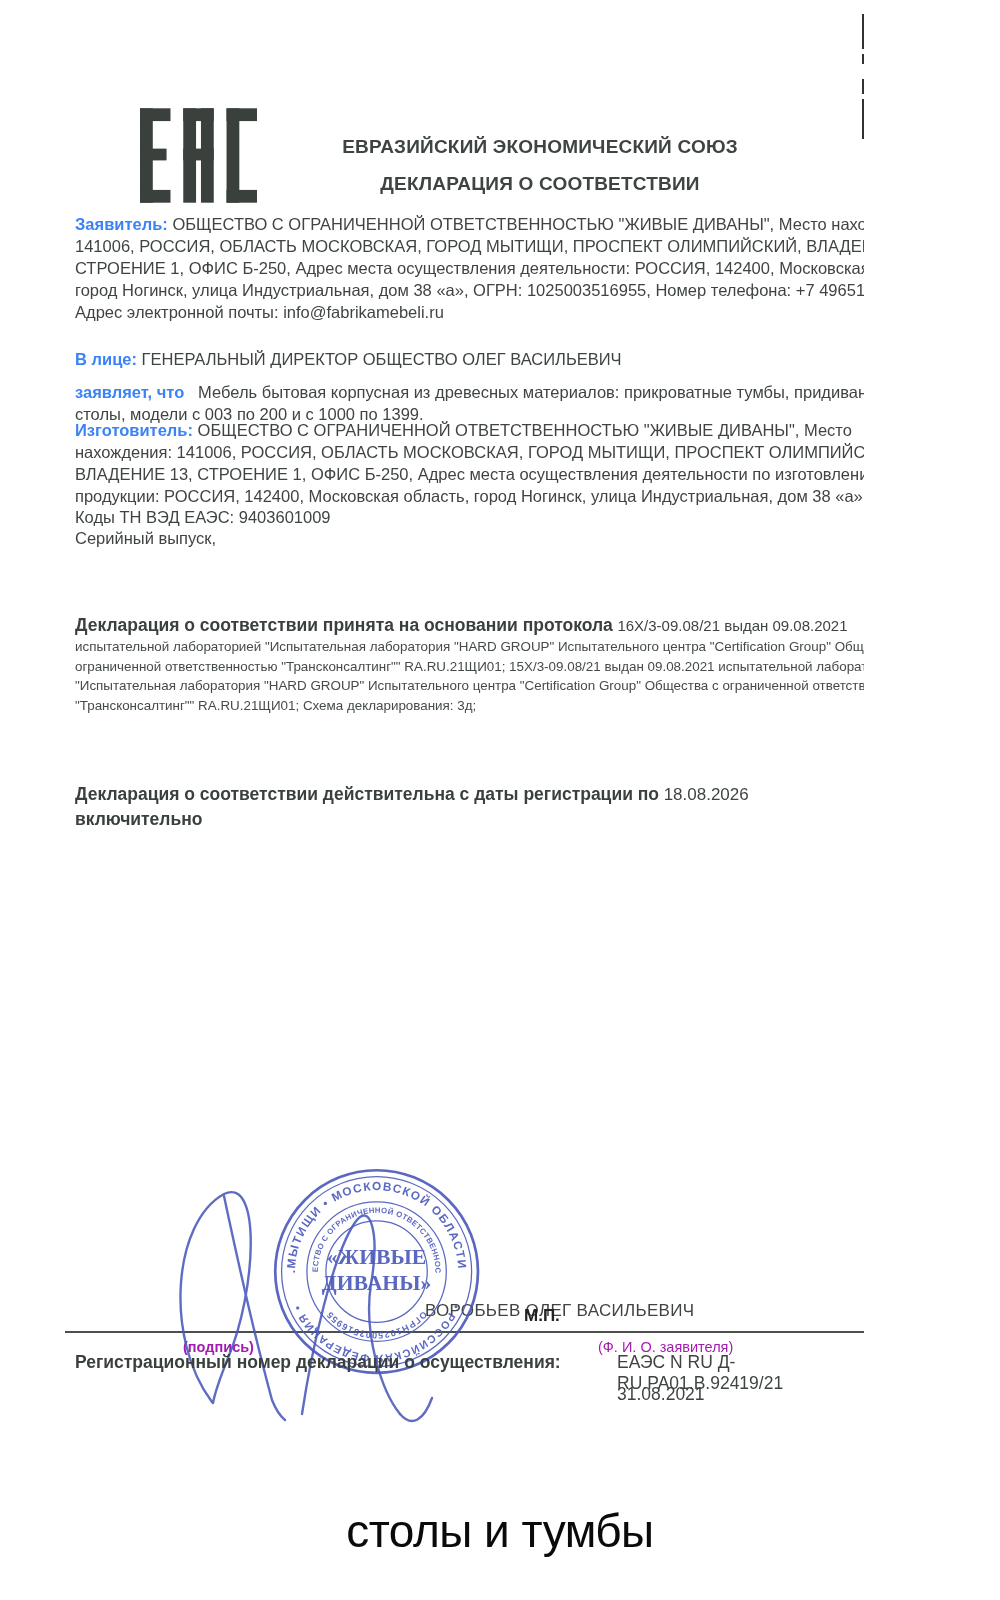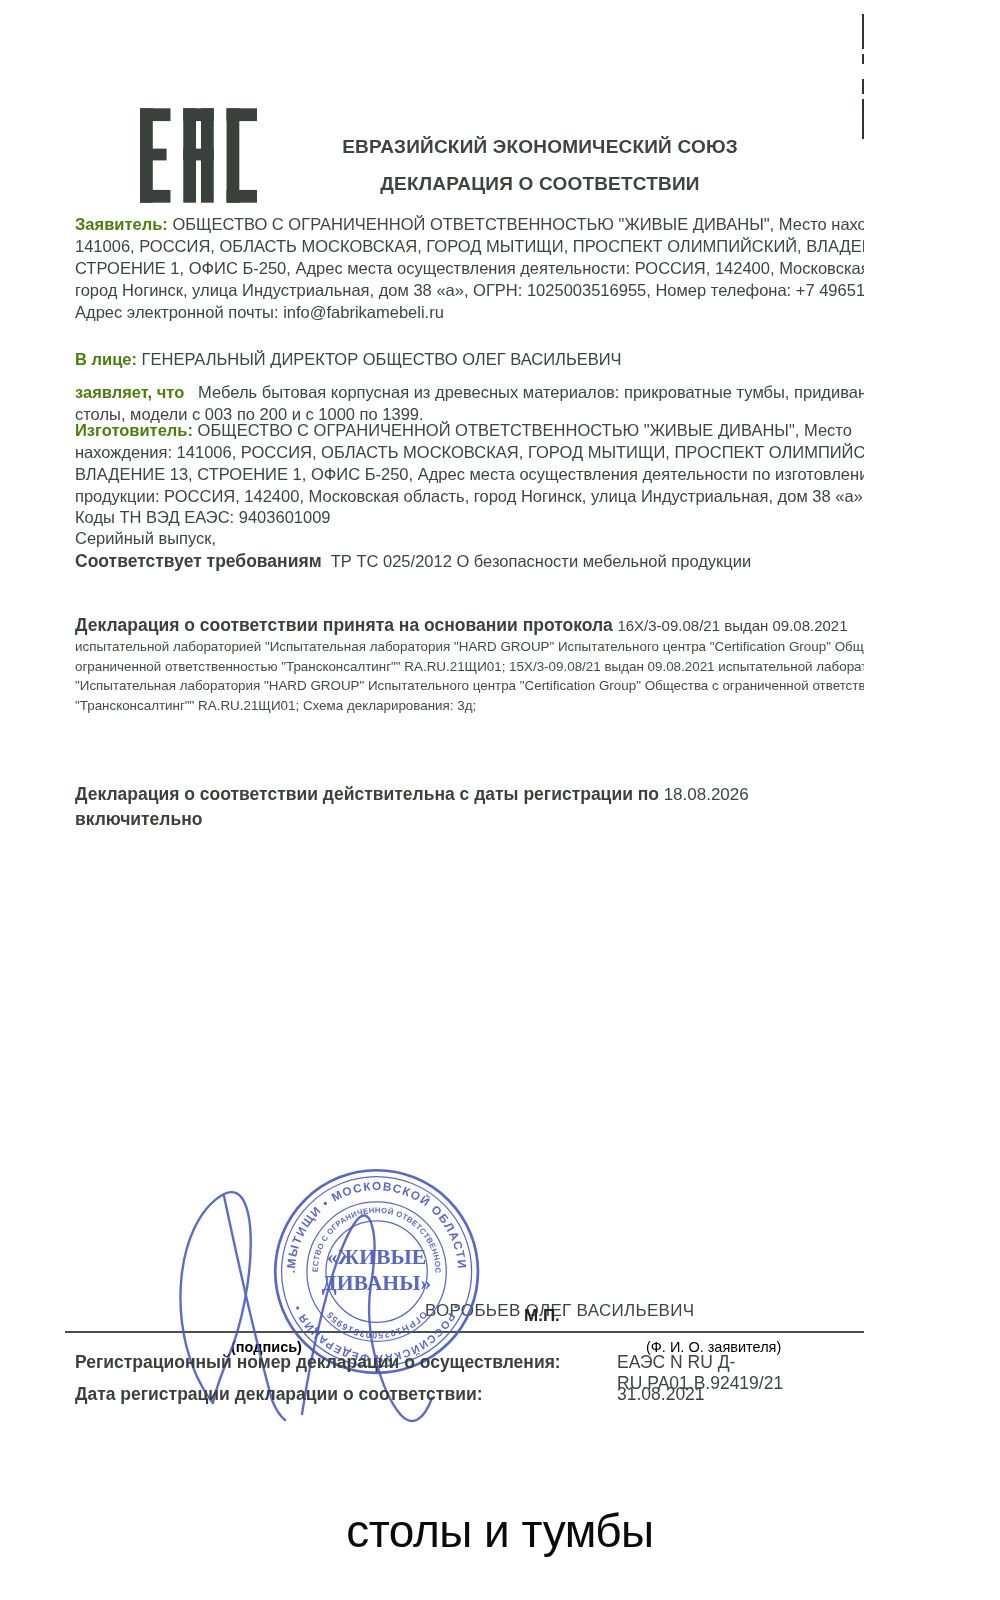--- a/index.html
+++ b/index.html
@@ -9,27 +9,27 @@
   
   .hdr-line{left:280px;width:520px;text-align:center;font-weight:bold;font-size:19px;letter-spacing:.2px;}
   
   .qr{left:862px;top:14px;width:125px;height:125px;background:#fff;}
   .qr-grid{display:grid;width:100%;height:100%;grid-template-rows:repeat(25,1fr);grid-template-columns:repeat(25,1fr);}
   .qr-grid div{background:#2e3431;}
   
   .eac{left:140px;top:108px;}
   
   .para{left:75px;width:866px;font-size:16.5px;line-height:22px;}
-  .para b{color:#4d7c0f;}
+  .para b{color:#3b82f6;}
   .small{font-size:13.4px;line-height:19.5px;color:#454b46;}
   .h-bold{font-weight:bold;font-size:17.5px;color:#3a403b;}
   .ref{font-weight:normal;font-size:15px;}
   
   .sig-line{left:65px;top:1331px;width:875px;border-top:2px solid #4b504b;}
-  .cap{font-size:14.5px;font-weight:bold;color:#000000;margin-left:48px;}
+  .cap{font-size:14.5px;font-weight:bold;color:#a21caf;}
   .name{left:425px;top:1301px;font-size:17px;letter-spacing:.3px;}
   .mp{left:524px;top:1306px;font-weight:bold;font-size:17px;color:#222;}
   .reg-label{left:75px;font-weight:bold;font-size:17.5px;color:#3a403b;}
   .reg-value{left:617px;font-size:17.5px;}
   
   .caption{left:0;width:1000px;text-align:center;font-size:46px;color:#0a0a0a;letter-spacing:-.5px;}
   .overlay{left:0;top:0;width:1000px;height:1600px;pointer-events:none;}
 </style>
 </head>
 <body>
@@ -407,24 +407,20 @@
   </div>
 
   <div class="abs para" style="top:419px;">
     <b>Изготовитель:</b>
     <span>ОБЩЕСТВО С ОГРАНИЧЕННОЙ ОТВЕТСТВЕННОСТЬЮ "ЖИВЫЕ ДИВАНЫ", Место нахождения: 141006, РОССИЯ, ОБЛАСТЬ МОСКОВСКАЯ, ГОРОД МЫТИЩИ, ПРОСПЕКТ ОЛИМПИЙСКИЙ, ВЛАДЕНИЕ 13, СТРОЕНИЕ 1, ОФИС Б-250, Адрес места осуществления деятельности по изготовлению продукции: РОССИЯ, 142400, Московская область, город Ногинск, улица Индустриальная, дом 38 «а»</span>
   </div>
 
   <div class="abs para" style="top:506px;">Коды ТН ВЭД ЕАЭС: 9403601009</div>
   <div class="abs para" style="top:527px;">Серийный выпуск,</div>
 
-  <div class="abs para" style="top:550px;">
-    <span class="h-bold">Соответствует требованиям</span>&nbsp;
-    <span>ТР ТС 025/2012 О безопасности мебельной продукции</span>
-  </div>
 
   <div class="abs para" style="top:614px;">
     <span class="h-bold">Декларация о соответствии принята на основании протокола</span>
     <span class="ref">16Х/3-09.08/21 выдан 09.08.2021</span>
     <div class="small">испытательной лабораторией "Испытательная лаборатория "HARD GROUP" Испытательного центра "Certification Group" Общества с ограниченной ответственностью "Трансконсалтинг"" RA.RU.21ЩИ01; 15Х/3-09.08/21 выдан 09.08.2021  испытательной лабораторией "Испытательная лаборатория "HARD GROUP" Испытательного центра "Certification Group" Общества с ограниченной ответственностью "Трансконсалтинг"" RA.RU.21ЩИ01; Схема декларирования: 3д;</div>
   </div>
 
 
   <div class="abs para" style="top:782px;line-height:24px;">
     <span class="h-bold">Декларация о соответствии действительна с даты регистрации по</span>
@@ -470,18 +466,17 @@
       <text font-size="10" font-weight="bold" fill="#4a58bc" font-family="Liberation Sans, sans-serif" letter-spacing="1">
         <textPath href="#arcIB" startOffset="50%" text-anchor="middle">ОГРН1025003516955</textPath>
       </text>
       <text x="120" y="112" text-anchor="middle" font-size="24" font-weight="bold" fill="#4a58bc" font-family="Liberation Serif, serif">«ЖИВЫЕ</text>
       <text x="120" y="140" text-anchor="middle" font-size="24" font-weight="bold" fill="#4a58bc" font-family="Liberation Serif, serif">ДИВАНЫ»</text>
     </g>
   </svg>
 
   <div class="abs reg-label" style="top:1352px;">Регистрационный номер декларации о осуществления:</div>
   <div class="abs reg-value" style="top:1352px;">ЕАЭС N RU Д-RU.РА01.В.92419/21</div>
-  <div class="abs reg-label" style="top:1384px;">Дата регистрации декларации о соответствии:</div>
   <div class="abs reg-value" style="top:1384px;">31.08.2021</div>
 
   <div class="abs caption" style="top:1504px;">столы и тумбы</div>
 
 </div>
 
 </body></html>

